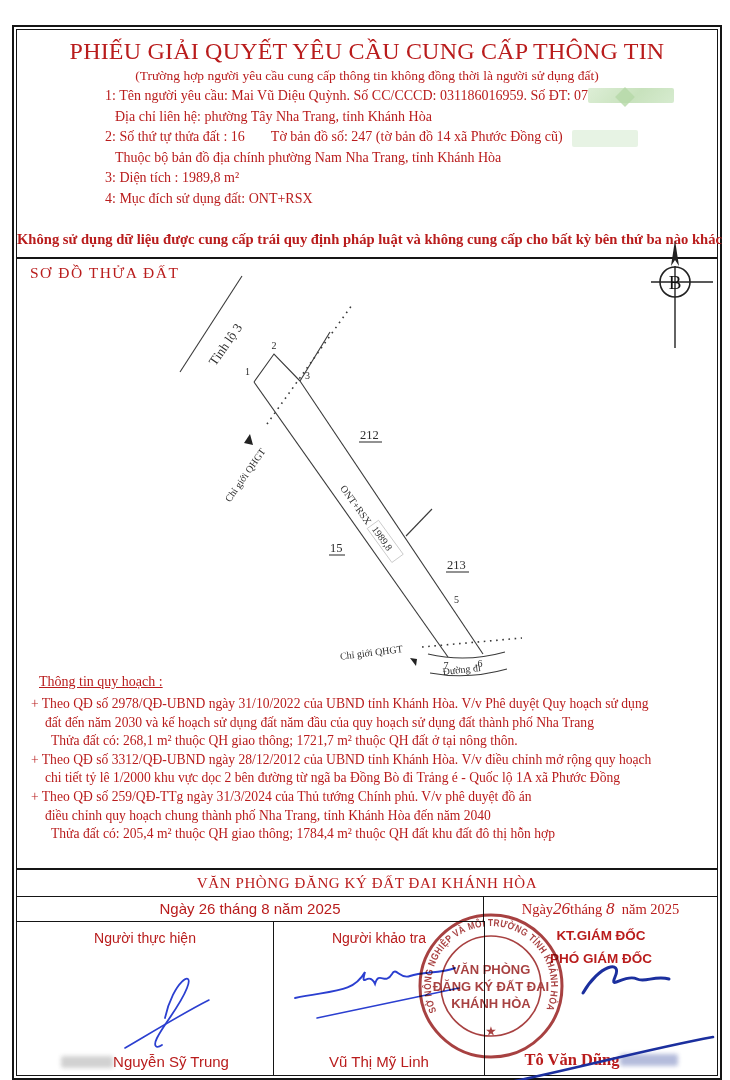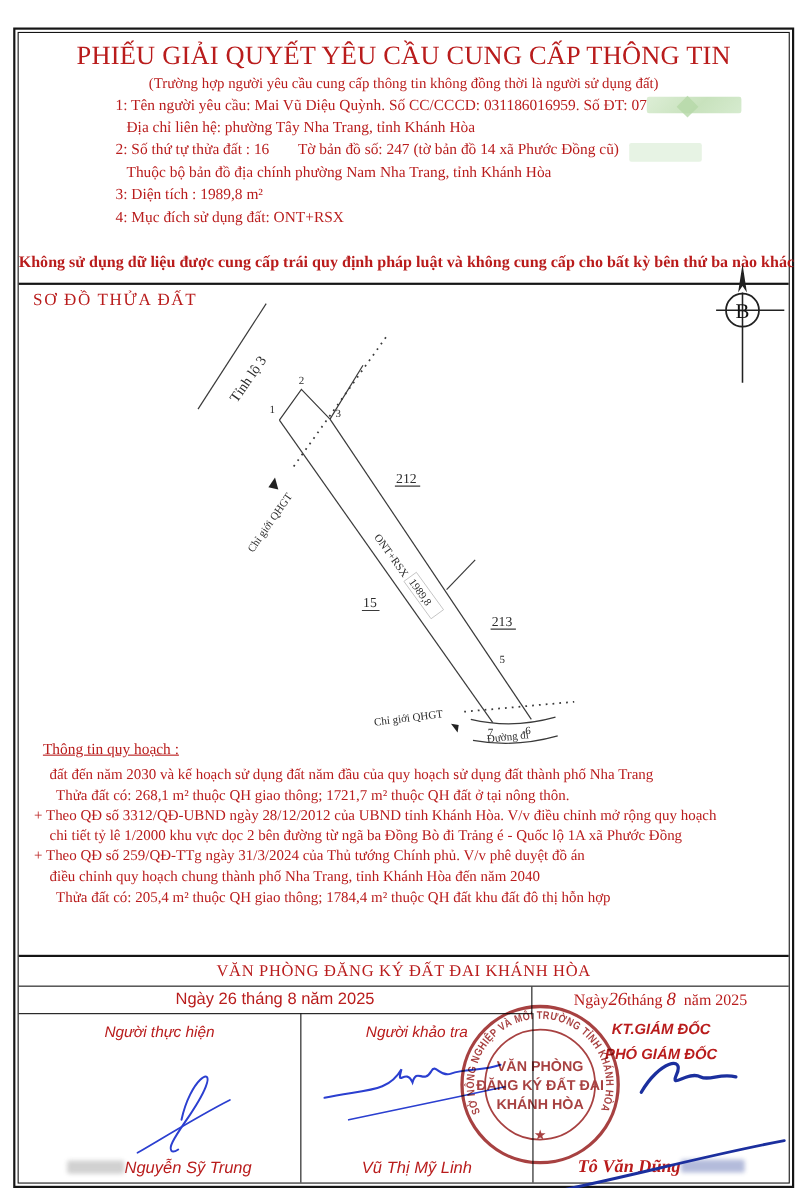--- a/index.html
+++ b/index.html
@@ -54,21 +54,21 @@
   .footer{position:absolute;left:0;right:0;top:838px;bottom:0;border-top:2px solid #151515;
           font-family:"Liberation Sans",sans-serif;}
   .row-office{height:26px;border-bottom:1.5px solid #151515;text-align:center;
       font-family:"Liberation Serif",serif;font-size:15px;letter-spacing:.6px;line-height:27px;}
   .row-date{display:flex;height:25px;}
   .date-left{width:466px;border-right:1.5px solid #151515;border-bottom:1.5px solid #151515;
       text-align:center;font-size:15px;line-height:24px;}
   .date-right{flex:1;text-align:center;font-family:"Liberation Serif",serif;
       font-size:14.5px;line-height:24px;white-space:nowrap;}
   .hand{font-style:italic;font-size:17px;font-family:"Liberation Serif",serif;}
-  .row-sign{display:flex;position:absolute;left:0;right:0;top:51px;bottom:0;font-style:italic;}
+  .row-sign{display:flex;position:absolute;left:0;right:0;top:51px;bottom:0;}
   .colA{width:256px;border-right:1.5px solid #151515;position:relative;}
   .colB{width:210px;border-right:1.5px solid #151515;position:relative;}
   .colC{flex:1;position:relative;}
   .sig-role{text-align:center;margin-top:9px;font-size:14px;}
   .sig-role-b{text-align:center;font-size:13.5px;font-weight:bold;line-height:17px;}
   .colC .sig-role-b{margin-top:6px;}
   .sig-name{position:absolute;bottom:5px;left:0;right:0;text-align:center;font-size:15px;white-space:nowrap;}
   .name-bold{font-family:"Liberation Serif",serif;font-weight:bold;font-size:16.5px;}
   .sig-svg{position:absolute;pointer-events:none;}
   .smudge{display:inline-block;width:52px;height:12px;background:#9a9a9a;opacity:.45;
@@ -166,20 +166,21 @@
         <text class="vtx" x="133" y="108" text-anchor="end">1</text>
         <text class="vtx" x="157" y="82" text-anchor="middle">2</text>
         <text class="vtx" x="188" y="112">3</text>
         <text class="vtx" x="337" y="336">5</text>
         <text class="vtx" x="363" y="400" text-anchor="middle">6</text>
         <text class="vtx" x="329" y="402" text-anchor="middle">7</text>
       </svg>
 
       <div class="plan">
         <div class="plan-title">Thông tin quy hoạch :</div>
+        <div class="pl lead">+ Theo QĐ số 2978/QĐ-UBND ngày 31/10/2022 của UBND tỉnh Khánh Hòa. V/v Phê duyệt Quy hoạch sử dụng</div>
         <div class="pl cont">đất đến năm 2030 và kế hoạch sử dụng đất năm đầu của quy hoạch sử dụng đất thành phố Nha Trang</div>
         <div class="pl cont2">Thửa đất có: 268,1 m² thuộc QH giao thông; 1721,7 m² thuộc QH đất ở tại nông thôn.</div>
         <div class="pl lead">+ Theo QĐ số 3312/QĐ-UBND ngày 28/12/2012 của UBND tỉnh Khánh Hòa. V/v điều chỉnh mở rộng quy hoạch</div>
         <div class="pl cont">chi tiết tỷ lê 1/2000 khu vực dọc 2 bên đường từ ngã ba Đồng Bò đi Trảng é  - Quốc lộ 1A xã Phước Đồng</div>
         <div class="pl lead">+ Theo QĐ số 259/QĐ-TTg ngày 31/3/2024 của Thủ tướng Chính phủ. V/v phê duyệt đồ án</div>
         <div class="pl cont">điều chỉnh quy hoạch chung thành phố Nha Trang, tỉnh Khánh Hòa đến năm 2040</div>
         <div class="pl cont2">Thửa đất có: 205,4 m² thuộc QH giao thông; 1784,4 m² thuộc QH đất khu đất đô thị hỗn hợp</div>
       </div>
 
       <div class="footer">

